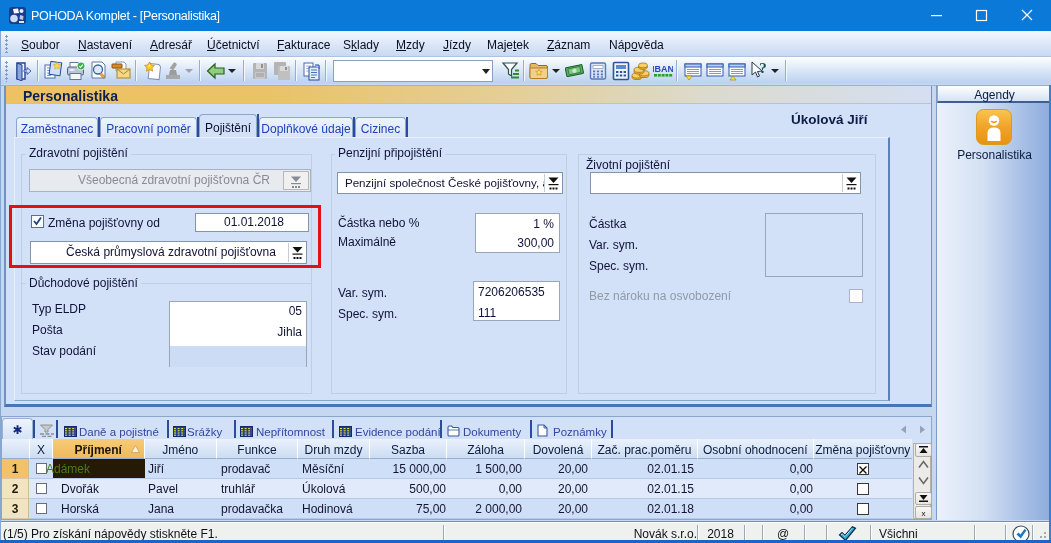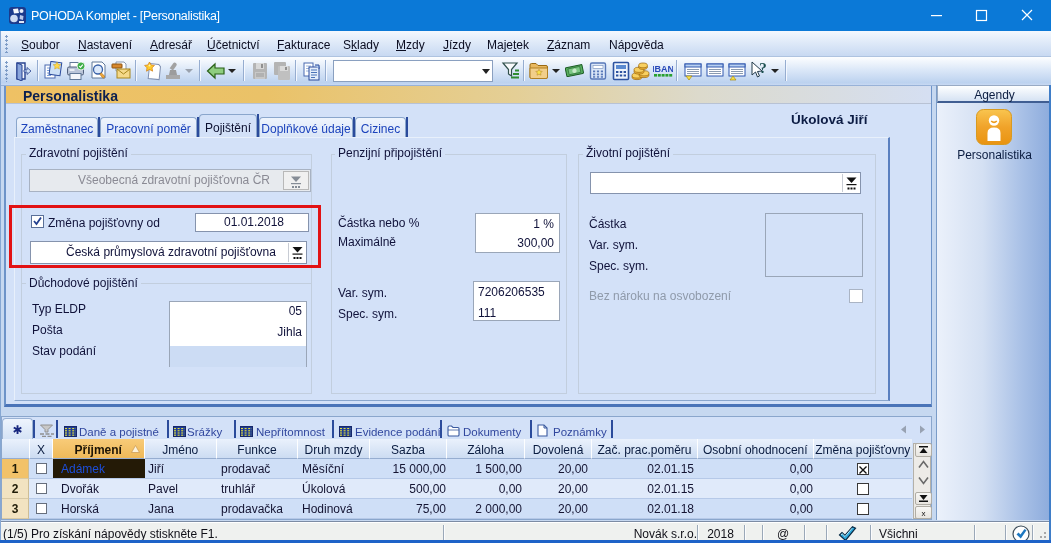--- a/index.html
+++ b/index.html
@@ -288,21 +288,21 @@
     <div class="tab" style="left:349px;width:51px">Cizinec</div>
       <div class="tabsep" style="left:400px"></div>
     <div class="t" style="left:785px;top:26px;font-weight:bold;font-size:13.5px;color:#0c1c44">Úkolová Jiří</div>
     <div id="tabpage" class="ab">
 
       <div class="grp" style="left:6px;top:16px;width:291px;height:240px"></div>
       <div class="grp" style="left:316px;top:16px;width:236px;height:240px"></div>
       <div class="grp" style="left:563px;top:16px;width:298px;height:240px"></div>
       <div class="fr" style="left:11px;top:8px;background:#d3e1f8;padding:0 3px">Zdravotní pojištění</div>
       <div class="fr" style="left:320px;top:8px;background:#d3e1f8;padding:0 3px">Penzijní připojištění</div>
-      <div class="fr" style="left:568px;top:8px;background:#d3e1f8;padding:0 3px">Životní pojištění</div>
+      <div class="fr" style="left:568px;top:20px;background:#d3e1f8;padding:0 3px">Životní pojištění</div>
 
       <div class="field" style="left:14px;top:31px;width:282px;height:23px;background:#e7eaee;border-color:#a8b2c2;color:#8a8a94;line-height:21px;padding-left:8px">Všeobecná zdravotní pojišťovna ČR
         <div class="combtn" style="right:1px;top:1px;bottom:1px;width:26px;background:#f0f0f0;border-color:#b8b8b8">
           <svg width="24" height="19" viewBox="0 0 24 19">
               <path d="M7 4.5 L17 4.5 L12 10 Z" fill="#858c96"></path>
               <rect x="7" y="11" width="10" height="1.2" fill="#858c96"></rect>
               <g fill="#858c96">
                 <rect x="8" y="14" width="2" height="2"></rect>
                 <rect x="11" y="14" width="2" height="2"></rect>
                 <rect x="14" y="14" width="2" height="2"></rect>
@@ -334,20 +334,33 @@
       <div class="fr" style="left:11px;top:138px;background:#d3e1f8;padding:0 3px">Důchodové pojištění</div>
       <div class="fr" style="left:17px;top:164px">Typ ELDP</div>
       <div class="fr" style="left:17px;top:185px">Pošta</div>
       <div class="fr" style="left:17px;top:206px">Stav podání</div>
       <div class="ab" style="left:154px;top:163px;width:138px;height:66px;border:1px solid #9aa6b8;background:#fff">
         <div class="ab" style="left:0;top:44px;width:136px;height:21px;background:#ccdcf4"></div>
         <div class="fr" style="right:4px;top:2px;color:#10123a">05</div>
         <div class="fr" style="right:4px;top:23px;color:#10123a">Jihla</div>
       </div>
 
+      <div class="field" style="left:322px;top:34px;width:226px;height:22px;line-height:20px;padding-left:6px;overflow:hidden;font-size:11.6px">Penzijní společnost České pojišťovny, a.s.
+        <div class="combtn" style="right:1px;top:1px;bottom:1px;width:17px;border:none;border-left:1px solid #c8ccd4;background:#fff">
+          <svg width="15" height="18" viewBox="0 0 15 18">
+              <path d="M2.5 3.5 L12.5 3.5 L7.5 9 Z" fill="#111"></path>
+              <rect x="2.5" y="10" width="10" height="1.2" fill="#111"></rect>
+              <g fill="#111">
+                <rect x="3.5" y="13.5" width="2" height="2"></rect>
+                <rect x="6.5" y="13.5" width="2" height="2"></rect>
+                <rect x="9.5" y="13.5" width="2" height="2"></rect>
+              </g>
+            </svg>
+        </div>
+      </div>
       <div class="fr" style="left:323px;top:78px">Částka nebo %</div>
       <div class="fr" style="left:323px;top:97px">Maximálně</div>
       <div class="ab" style="left:460px;top:75px;width:85px;height:40px;border:1px solid #9aa6b8;background:#fff">
         <div class="fr" style="right:5px;top:3px">1 %</div>
         <div class="fr" style="right:5px;top:22px">300,00</div>
       </div>
       <div class="fr" style="left:323px;top:148px">Var. sym.</div>
       <div class="fr" style="left:323px;top:169px">Spec. sym.</div>
       <div class="ab" style="left:458px;top:143px;width:87px;height:40px;border:1px solid #9aa6b8;background:#fff">
         <div class="fr" style="left:4px;top:3px">7206206535</div>
@@ -468,21 +481,21 @@
     <div class="hcell" style="left:445px;width:78px">Záloha</div>
     <div class="hcell" style="left:523px;width:67px">Dovolená</div>
     <div class="hcell" style="left:590px;width:106px">Zač. prac.poměru</div>
     <div class="hcell" style="left:696px;width:115.5px">Osobní ohodnocení</div>
     <div class="hcell" style="left:811.5px;width:98.5px;border-right:none">Změna pojišťovny</div>
 
     <div class="row" style="left:0;top:42px;width:910px;background:#cfdff7;border-bottom:1px solid #b6c9e8">
       <div class="numcell" style="left:0;width:27px;background:#f2c269">1</div>
       <div class="cb" style="left:34px;top:4px;width:11px;height:11px"></div>
       <div class="ab" style="left:51px;top:0;width:91.5px;height:19px;background:#241a06"></div>
-      <div class="cell" style="left:59px;color:#1d4ed8">Adámek</div>
+      <div class="cell" style="left:44px;color:#4d7c0f">Adámek</div>
       <div class="cell" style="left:146px">Jiří</div>
       <div class="cell" style="left:219px">prodavač</div>
       <div class="cell" style="left:300px">Měsíční</div>
       <div class="cell" style="left:368px;width:76px;text-align:right">15 000,00</div>
       <div class="cell" style="left:445px;width:75px;text-align:right">1 500,00</div>
       <div class="cell" style="left:523px;width:63px;text-align:right">20,00</div>
       <div class="cell" style="left:590px;width:102px;text-align:right">02.01.15</div>
       <div class="cell" style="left:696px;width:115px;text-align:right">0,00</div>
       <div class="cb" style="left:855px;top:4px;width:12px;height:12px;border-color:#383838"><svg width="10" height="10" viewBox="0 0 10 10">
             <path d="M1.5 1.5 L8.5 8.5 M8.5 1.5 L1.5 8.5" stroke="#111" stroke-width="1.4"></path>

